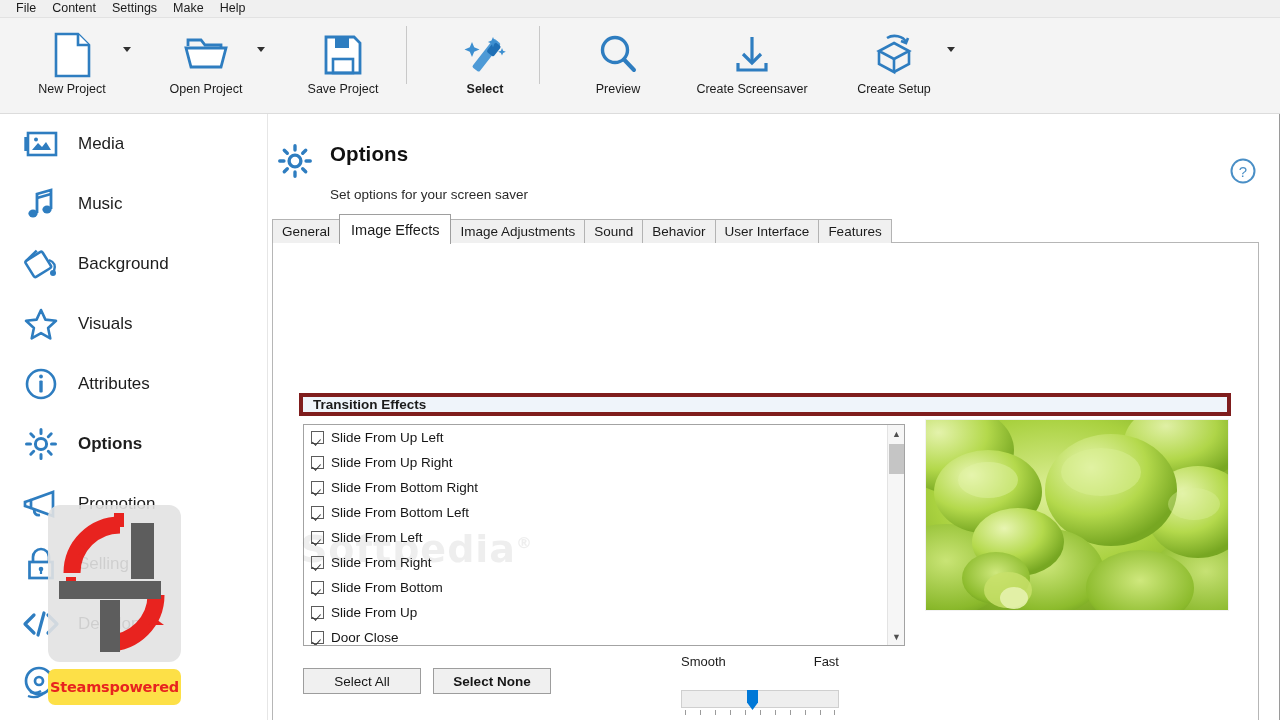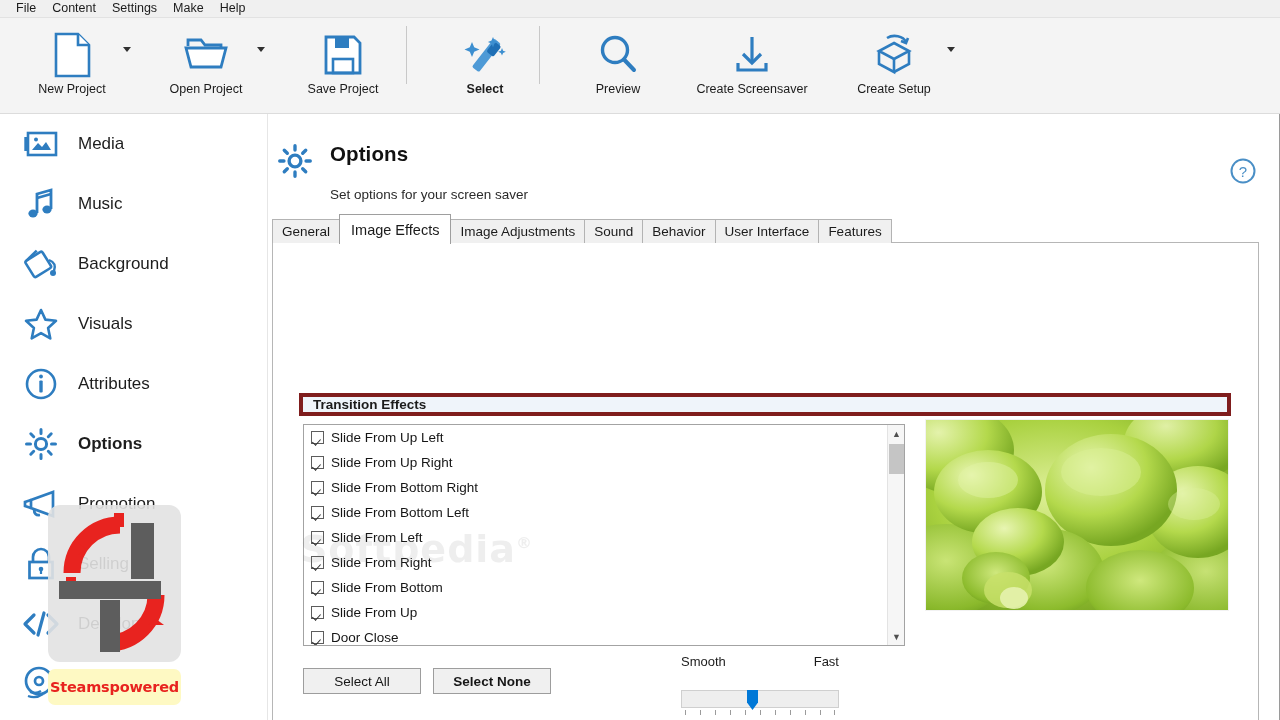--- a/index.html
+++ b/index.html
@@ -299,21 +299,21 @@
     width: 133px; height: 157px;
     background: rgba(226,226,226,0.90);
     border-radius: 12px;
     z-index: 31;
     pointer-events: none;
   }
   #wm-badge svg { position: absolute; left: 0; top: 0; }
   #wm-pill {
     position: absolute; left: 48px; top: 669px;
     width: 133px; height: 36px;
-    background: #fef9c3;
+    background: #fde047;
     border-radius: 7px;
     display: flex; align-items: center; justify-content: center;
     z-index: 32;
     pointer-events: none;
   }
   #wm-pill span {
     color: #e8231f;
     font-size: 14.5px;
     font-weight: bold;
     font-family: "DejaVu Sans", sans-serif;

